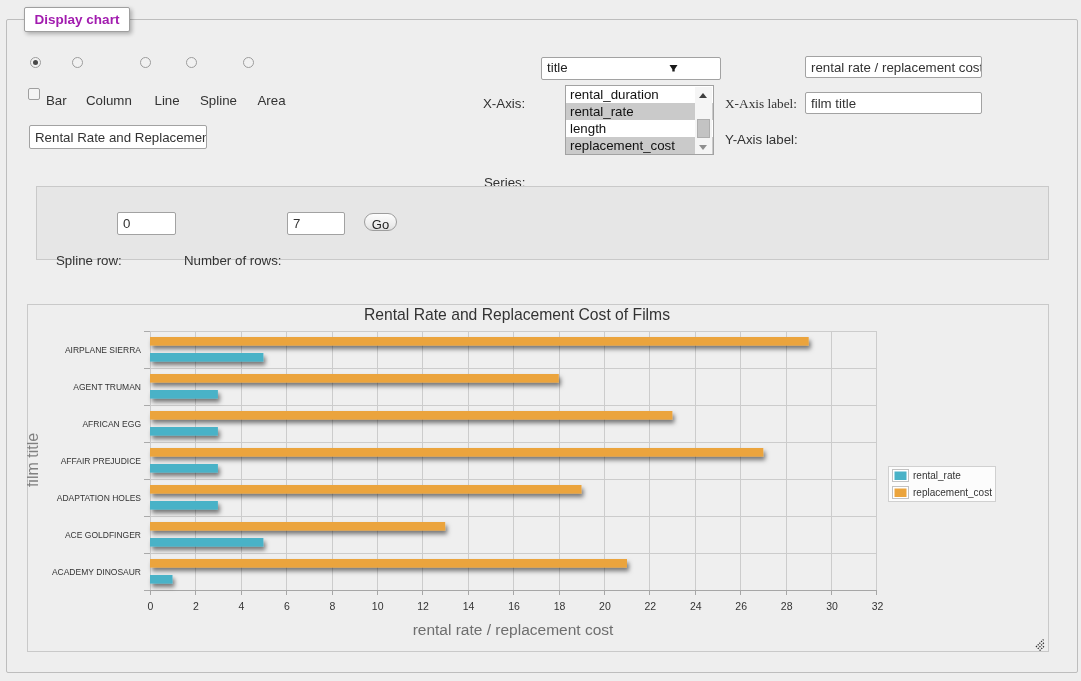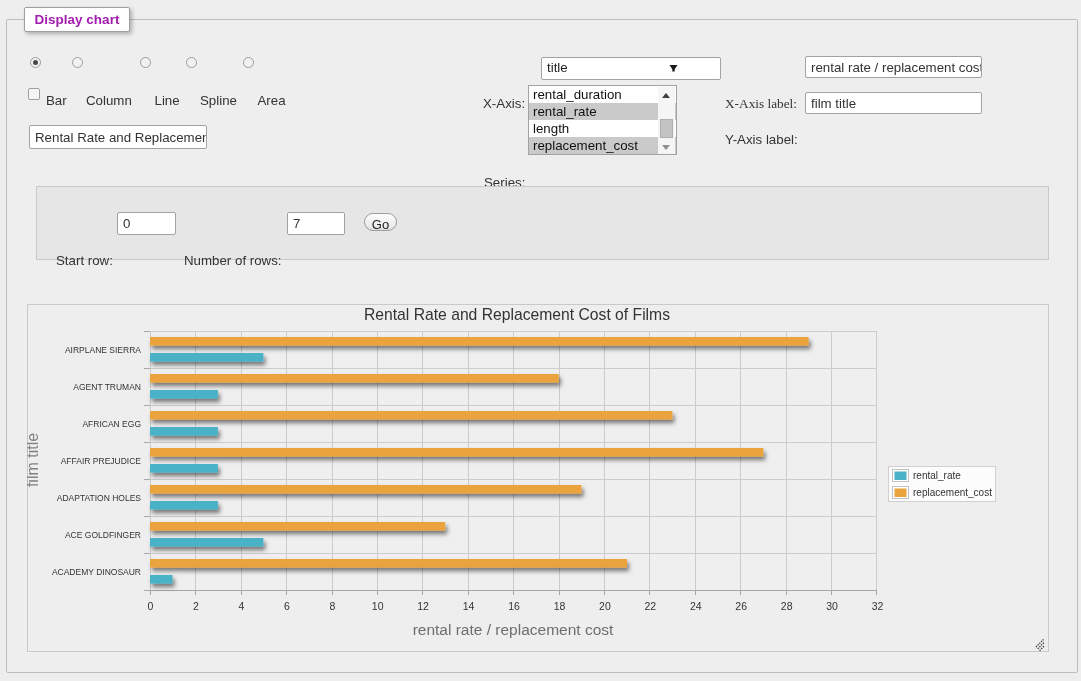--- a/index.html
+++ b/index.html
@@ -7,21 +7,21 @@
   #page{position:relative;width:1081px;height:681px;overflow:hidden;}
   .abs{position:absolute;}
   .fieldset{left:6px;top:19px;width:1072px;height:654px;border:1px solid #bdbdbd;border-radius:2px;box-sizing:border-box;}
   .legendbox{left:24px;top:7px;width:106px;height:25px;background:#fff;border:1px solid #9f9f9f;border-radius:2px;box-sizing:border-box;box-shadow:2px 2px 4px rgba(0,0,0,0.28);font-weight:bold;font-size:13.5px;line-height:23px;text-align:center;color:#a21caf;}
   .lbl{font-size:13.3px;color:#333;white-space:nowrap;margin-top:36px;}
   .radio{width:9px;height:9px;border-radius:50%;border:1.2px solid #9c9c9c;background:#f1f1f1;box-sizing:content-box;}
   .radio.sel::after{content:'';position:absolute;left:2px;top:2px;width:5px;height:5px;border-radius:50%;background:#484848;}
   .checkbox{width:9.5px;height:9.5px;border:1.2px solid #9f9f9f;background:#f4f4f4;border-radius:2px;}
   .tinput{background:#fff;border:1px solid #a2a2a2;border-radius:2px;box-sizing:border-box;font-size:13.3px;color:#333;line-height:21px;padding:0 0 0 5px;overflow:hidden;white-space:nowrap;}
   .selectbox{background:#fff;border:1px solid #a2a2a2;border-radius:2px;box-sizing:border-box;font-size:13.3px;color:#222;line-height:20px;padding-left:5px;}
-    .listbox{background:#fff;border:1px solid #a2a2a2;box-sizing:border-box;font-size:13.3px;color:#111;}
+    .listbox{background:#fff;border:1px solid #a2a2a2;box-sizing:border-box;font-size:13.3px;color:#111;margin-left:37px;}
   .li{height:17px;line-height:17px;padding-left:4px;white-space:nowrap;}
   .li.sel{background:#cacaca;}
   .sbar{position:absolute;right:1px;top:1px;width:17px;height:67px;background:#f5f5f5;}
   .sbtn{position:absolute;left:0;width:17px;height:14px;background:#f5f5f5;}
   .tri-up{width:0;height:0;border-left:4px solid transparent;border-right:4px solid transparent;border-bottom:5px solid #3f3f3f;position:absolute;left:4px;top:6px;}
   .tri-dn{width:0;height:0;border-left:4px solid transparent;border-right:4px solid transparent;border-top:5px solid #8f8f8f;position:absolute;left:4px;top:5px;}
   .thumb{position:absolute;left:2px;width:13px;background:#c3c3c3;border:1px solid #aeaeae;box-sizing:border-box;}
   .panel{left:36px;top:186px;width:1013px;height:74px;background:#e6e6e6;border:1px solid #c9c9c9;box-sizing:border-box;}
   .gobtn{left:364px;top:213px;width:33px;height:18px;border:1px solid #9d9d9d;border-radius:12px;background:linear-gradient(#fdfdfd,#ececec 70%,#e0e0e0);box-sizing:border-box;font-size:13px;font-weight:normal;color:#222;text-align:center;line-height:21px;}
   .chartbox{left:27px;top:304px;width:1022px;height:348px;border:1px solid #c9c9c9;box-sizing:border-box;background:#eeeeee;}
@@ -70,21 +70,21 @@
         </div>
     </div>
   </div>
 
   <div class="abs lbl" style="left:725px;top:60px;font-family:Liberation Serif, serif;">X-Axis label:</div>
   <div class="abs tinput" style="left:805px;top:56px;width:177px;height:22px;">rental rate / replacement cost</div>
   <div class="abs lbl" style="left:725px;top:96px;">Y-Axis label:</div>
   <div class="abs tinput" style="left:805px;top:92px;width:177px;height:22px;">film title</div>
 
   <div class="abs panel"></div>
-  <div class="abs lbl" style="left:56px;top:217px;">Start row:</div>
+  <div class="abs lbl" style="left:56px;top:217px;">Spline row:</div>
   <div class="abs tinput" style="left:117px;top:212px;width:59px;height:23px;line-height:22px;">0</div>
   <div class="abs lbl" style="left:184px;top:217px;">Number of rows:</div>
   <div class="abs tinput" style="left:287px;top:212px;width:58px;height:23px;line-height:22px;">7</div>
   <div class="abs gobtn">Go</div>
 
   <div class="abs chartbox"></div>
   <svg class="abs" style="left:27px;top:304px;" width="1022" height="348" viewBox="0 0 1022 348">
     <defs>
       <filter id="sh" x="-30%" y="-60%" width="180%" height="260%">
         <feDropShadow dx="2" dy="3.5" stdDeviation="2.2" flood-color="#000" flood-opacity="0.5"></feDropShadow>

